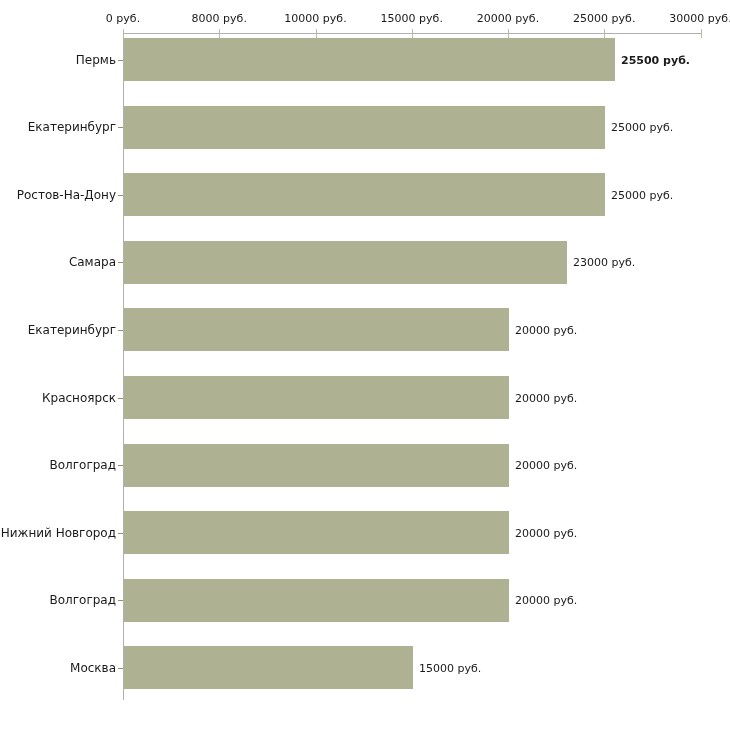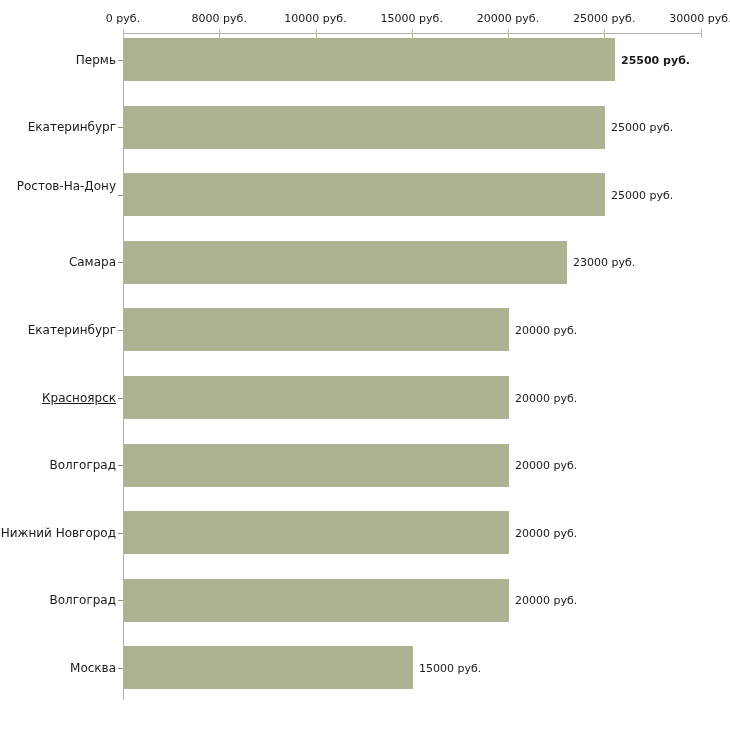--- a/index.html
+++ b/index.html
@@ -106,27 +106,27 @@
       <div class="xtick-label" style="left: 508px;">20000 руб.</div>
       <div class="xtick-label" style="left: 604.25px;">25000 руб.</div>
       <div class="xtick-label" style="left: 700.5px;">30000 руб.</div>
     </div>
   <div id="ylabels-layer">
       <div class="tick-y" style="top: 60px;"></div>
       <div class="ytick-label" style="top: 60px;">Пермь</div>
       <div class="tick-y" style="top: 127px;"></div>
       <div class="ytick-label" style="top: 127px;">Екатеринбург</div>
       <div class="tick-y" style="top: 195px;"></div>
-      <div class="ytick-label" style="top: 186px;">Ростов-На-Дону</div>
+      <div class="ytick-label" style="top: 195px;">Ростов-На-Дону</div>
       <div class="tick-y" style="top: 262px;"></div>
       <div class="ytick-label" style="top: 262px;">Самара</div>
       <div class="tick-y" style="top: 330px;"></div>
       <div class="ytick-label" style="top: 330px;">Екатеринбург</div>
       <div class="tick-y" style="top: 398px;"></div>
-      <div class="ytick-label" style="top: 398px; text-decoration: underline;">Красноярск</div>
+      <div class="ytick-label" style="top: 398px;">Красноярск</div>
       <div class="tick-y" style="top: 465px;"></div>
       <div class="ytick-label" style="top: 465px;">Волгоград</div>
       <div class="tick-y" style="top: 533px;"></div>
       <div class="ytick-label" style="top: 533px;">Нижний Новгород</div>
       <div class="tick-y" style="top: 600px;"></div>
       <div class="ytick-label" style="top: 600px;">Волгоград</div>
       <div class="tick-y" style="top: 668px;"></div>
       <div class="ytick-label" style="top: 668px;">Москва</div>
     </div>
   <div id="bars-layer">

